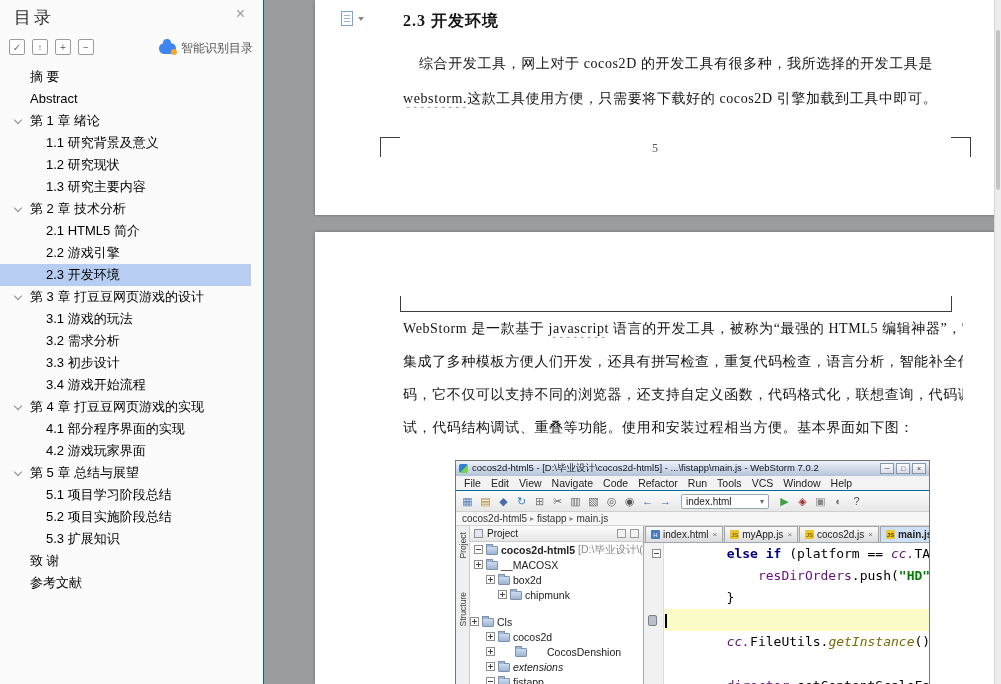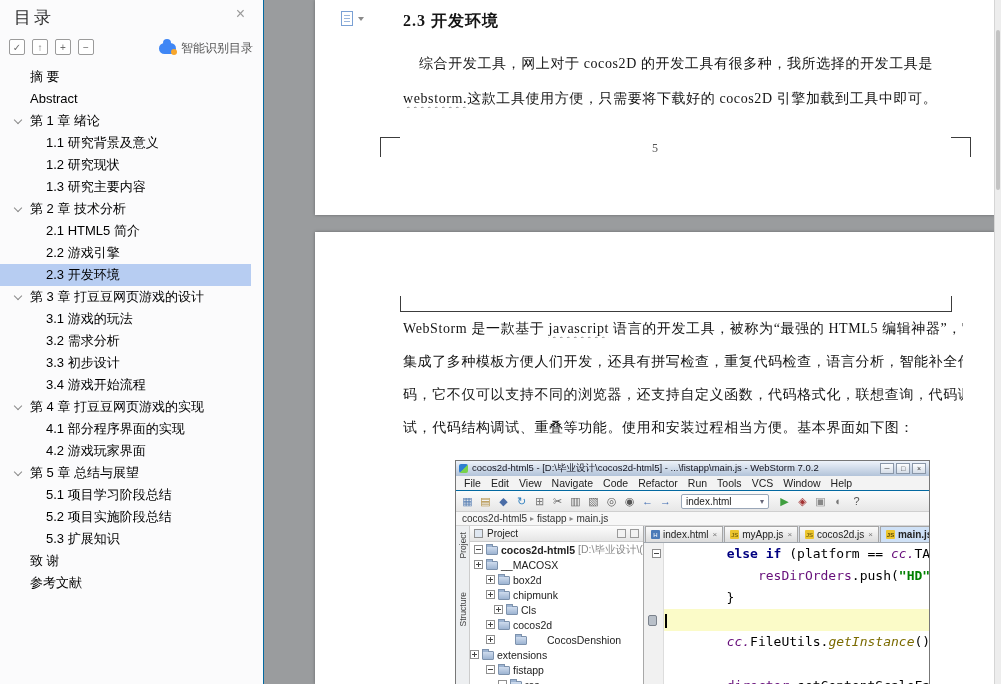--- a/index.html
+++ b/index.html
@@ -297,41 +297,41 @@
                 <div class="trow" style="padding-left: 4px;">
                   <span class="exp plus"></span>
                   <span class="fico"></span>
                   <span>__MACOSX</span>
                 </div>
                 <div class="trow" style="padding-left: 16px;">
                   <span class="exp plus"></span>
                   <span class="fico"></span>
                   <span>box2d</span>
                 </div>
+                <div class="trow" style="padding-left: 28px;">
+                  <span class="exp plus"></span>
+                  <span class="fico"></span>
+                  <span>chipmunk</span>
+                </div>
+                <div class="trow" style="padding-left: 0; margin-top: 12px;">
+                  <span class="exp plus"></span>
+                  <span class="fico"></span>
+                  <span>Cls</span>
+                </div>
                 <div class="trow" style="padding-left: 16px;">
                   <span class="exp plus"></span>
                   <span class="fico"></span>
-                  <span>chipmunk</span>
-                </div>
-                <div class="trow" style="padding-left: 24px;">
-                  <span class="exp plus"></span>
-                  <span class="fico"></span>
-                  <span>Cls</span>
-                </div>
-                <div class="trow" style="padding-left: 16px;">
-                  <span class="exp plus"></span>
-                  <span class="fico"></span>
                   <span>cocos2d</span>
                 </div>
                 <div class="trow" style="padding-left: 16px; gap: 20px;">
                   <span class="exp plus"></span>
                   <span class="fico"></span>
                   <span>CocosDenshion</span>
                 </div>
-                <div class="trow" style="">
+                <div class="trow" style="padding-left: 16px; font-style: italic;">
                   <span class="exp plus"></span>
                   <span class="fico"></span>
                   <span>extensions</span>
                 </div>
                 <div class="trow" style="padding-left: 16px;">
                   <span class="exp minus"></span>
                   <span class="fico"></span>
                   <span>fistapp</span>
                 </div>
                 <div class="trow" style="padding-left: 28px;">

